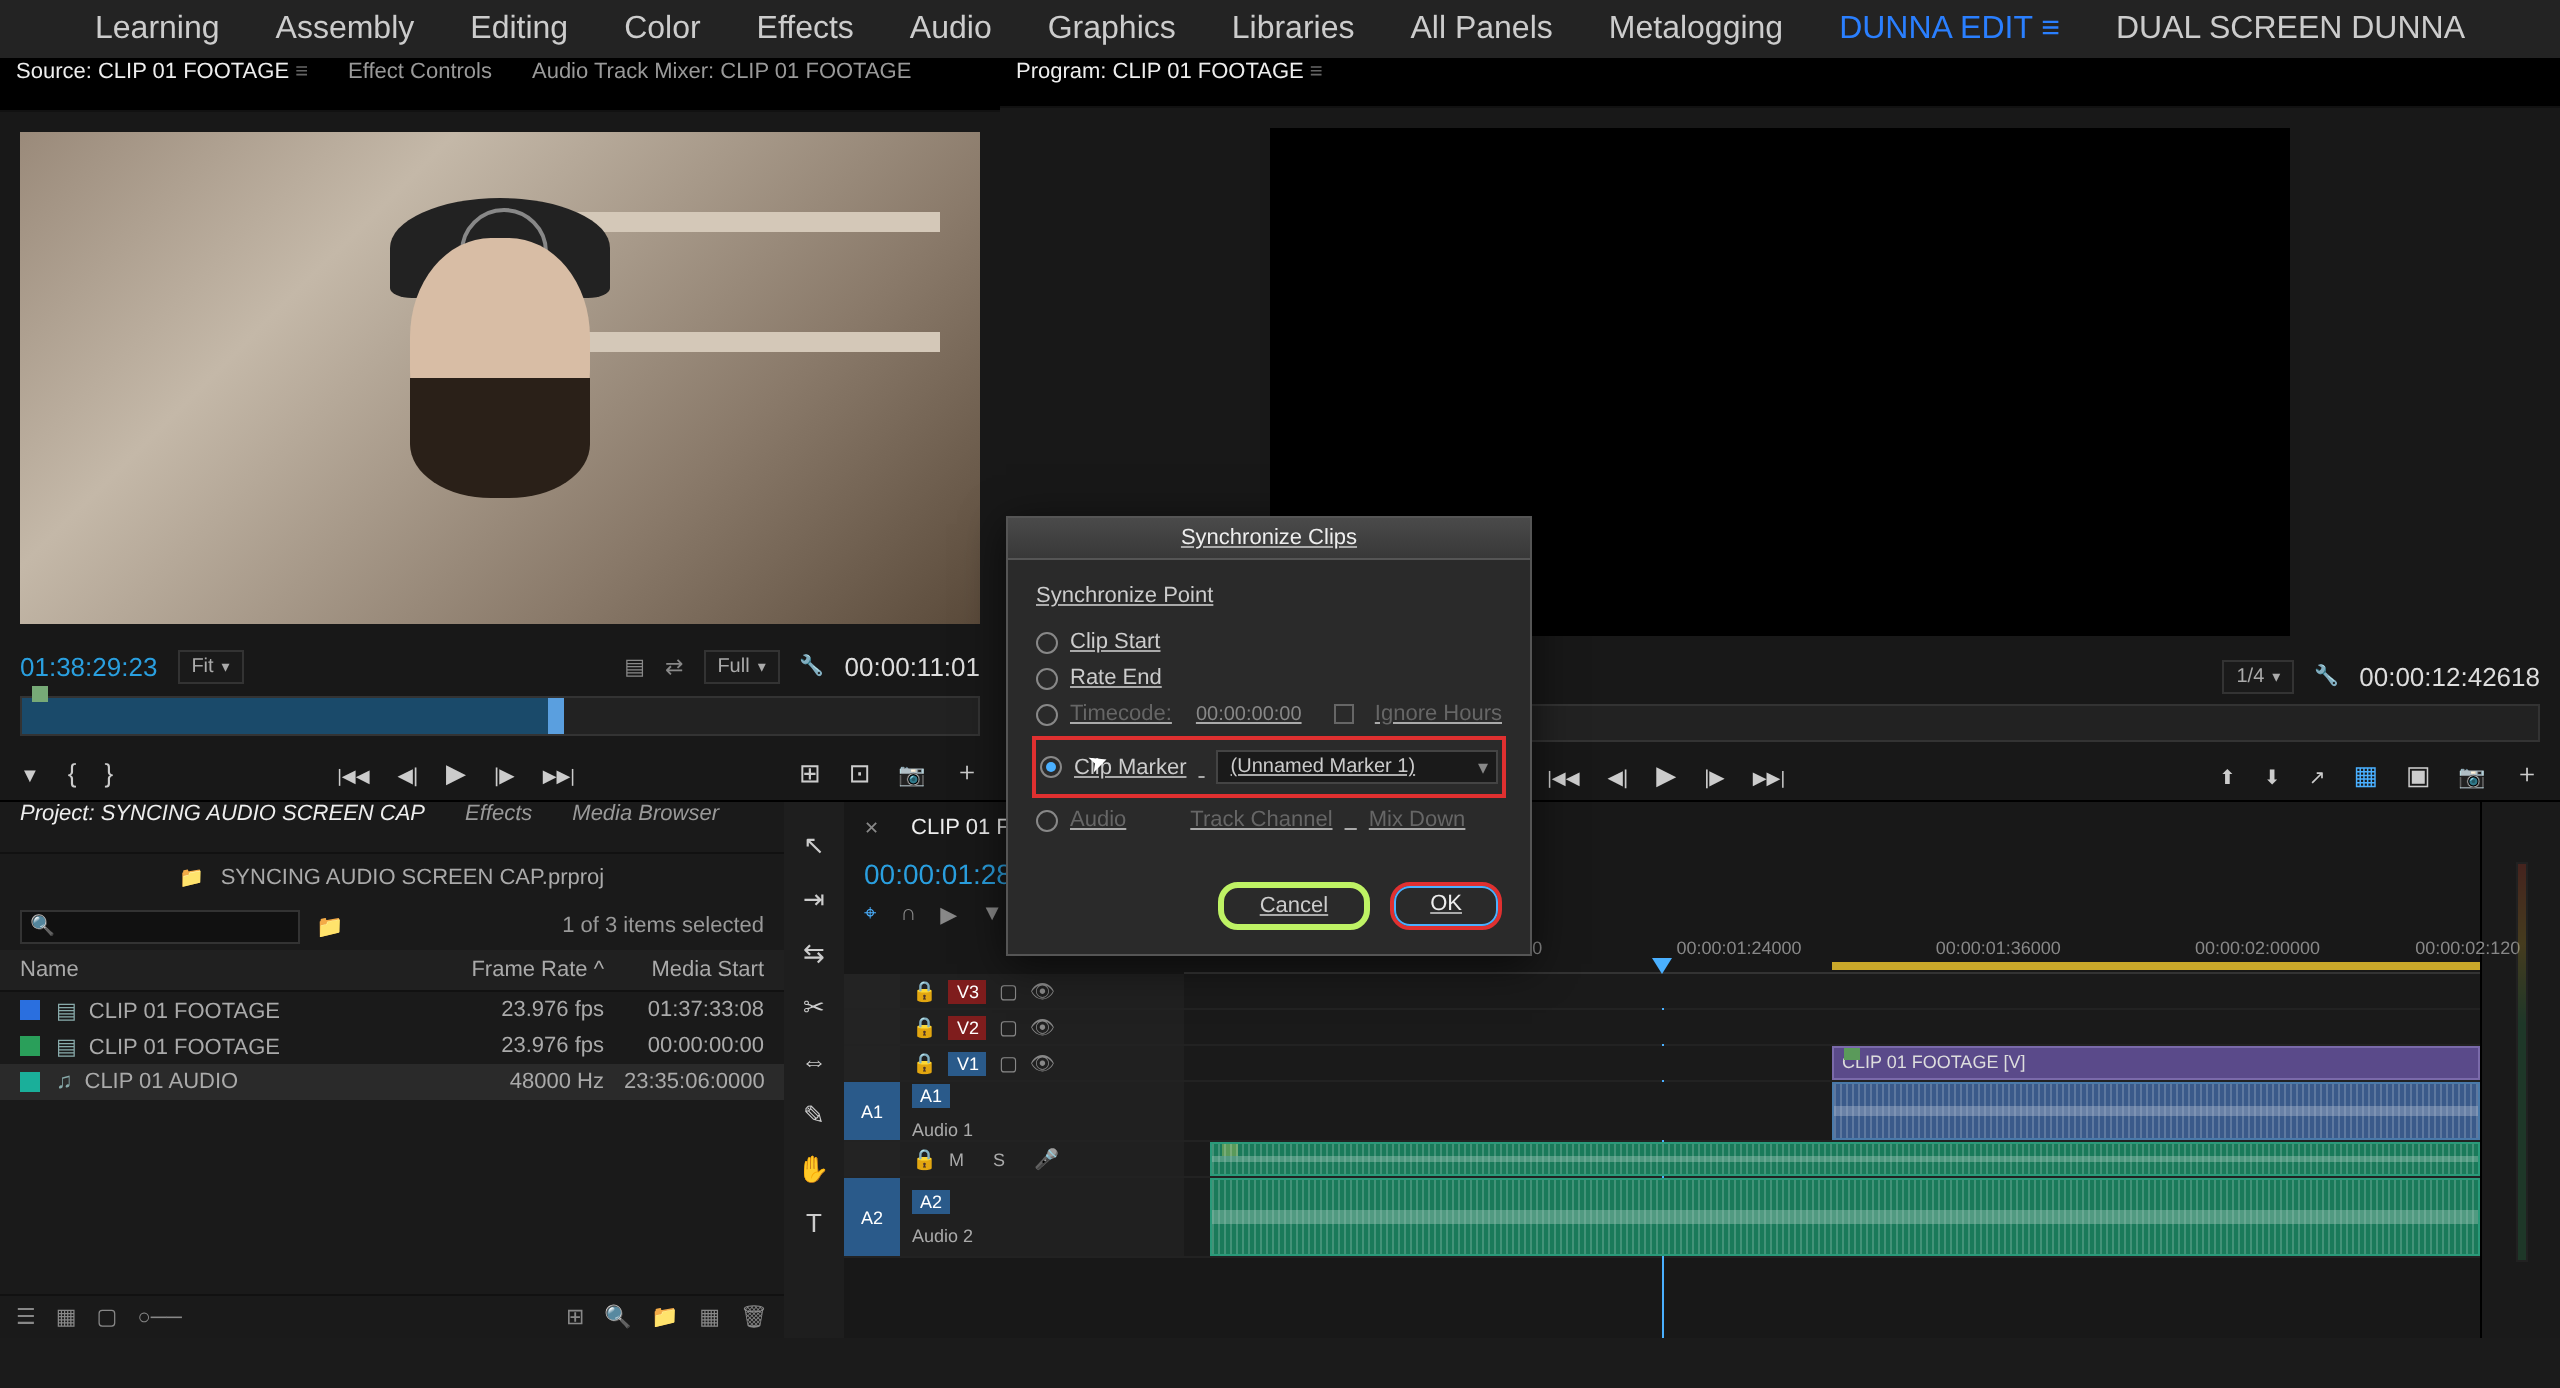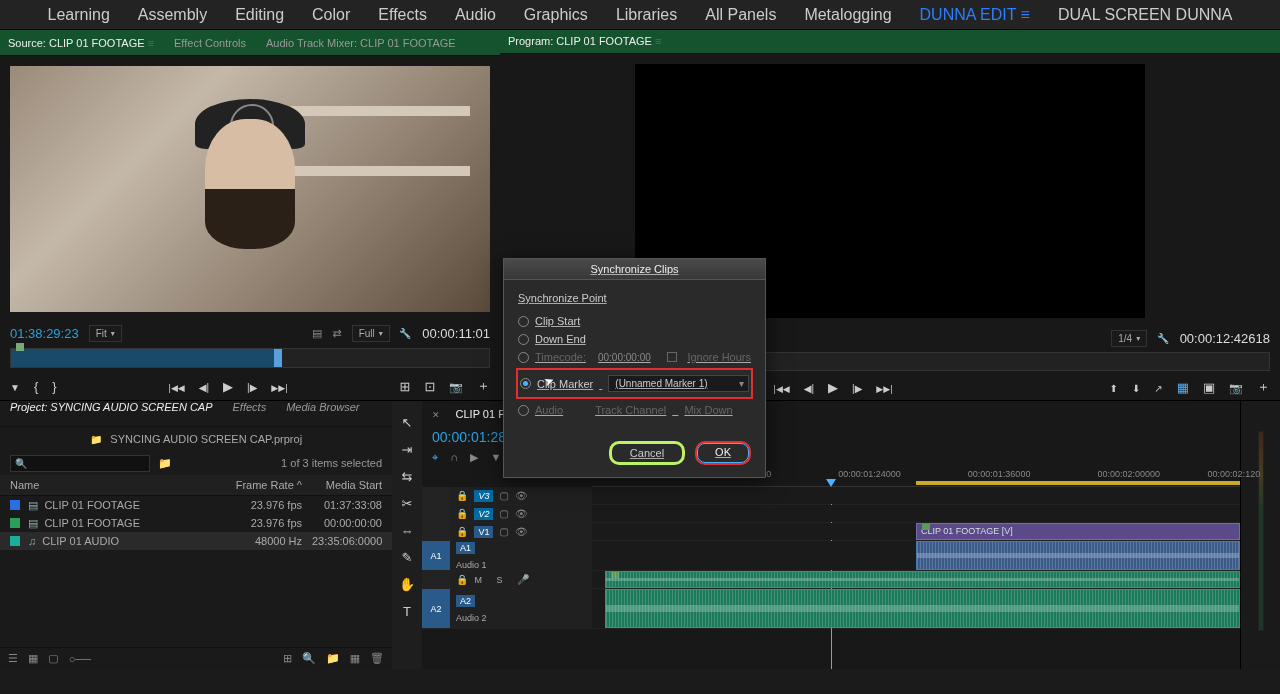--- a/index.html
+++ b/index.html
@@ -5,21 +5,21 @@
 * { margin: 0; padding: 0; box-sizing: border-box; font-family: 'Segoe UI', Tahoma, sans-serif; }
 body { background: #1b1b1b; color: #aaa; font-size: 11px; overflow: hidden; width: 1280px; height: 694px; position: relative; }
 
 
 .workspace-bar { background: #232323; height: 30px; display: flex; align-items: center; justify-content: center; gap: 28px; border-bottom: 1px solid #000; }
 .workspace-item { color: #ccc; cursor: pointer; font-size: 16px; }
 .workspace-item.active { color: #2a7fff; }
 .workspace-item.active::after { content: " ≡"; color: #2a7fff; }
 
 
-.panel-tabs { background: #14532d; height: 26px; display: flex; align-items: center; padding: 0 8px; gap: 20px; border-bottom: 1px solid #111; }
+.panel-tabs { background: #000000; height: 26px; display: flex; align-items: flex-start; padding: 0 8px; gap: 20px; border-bottom: 1px solid #111; }
 .panel-tab { color: #999; font-size: 11px; cursor: pointer; }
 .panel-tab.sel { color: #eee; }
 .panel-tab .burger::after { content: " ≡"; color: #666; }
 
 .main-row { display: flex; height: 370px; }
 .source-col { width: 500px; background: #181818; display: flex; flex-direction: column; }
 .program-col { flex: 1; background: #181818; display: flex; flex-direction: column; }
 
 .monitor { flex: 1; margin: 10px; background: #000; position: relative; overflow: hidden; }
 .monitor.source-mon { background: linear-gradient(135deg,#9a8a7a 0%,#c4b8a8 30%,#8a7a6a 70%,#5a4a3a 100%); }
@@ -105,21 +105,21 @@
 .tl-tool { color:#888; font-size:11px; }
 
 .tracks { flex:1; display:flex; flex-direction:column; position:relative; }
 .track-row { display:flex; height:18px; border-bottom:1px solid #222; }
 .track-row.tall { height:30px; }
 .track-row.taller { height:40px; }
 .track-src { width:28px; background:#232323; display:flex; align-items:center; justify-content:center; font-size:9px; color:#ccc; }
 .track-src.on { background:#2a5a8a; color:#fff; }
 .track-hdr { width:142px; background:#202020; display:flex; align-items:center; gap:6px; padding:0 6px; font-size:9px; }
 .track-hdr .lbl { background:#2a5a8a; padding:1px 4px; color:#fff; font-size:9px; }
-.track-hdr .lbl.dim { background:#0369a1;font-style:italic; }
+.track-hdr .lbl.dim { background:#7f1d1d; }
 .track-hdr .ico { color:#888; font-size:10px; }
 .track-content { flex:1; background:#1a1a1a; position:relative; }
 .clip-v { position:absolute; background:#5a4a8a; border:1px solid #7a6aaa; height:100%; top:0; font-size:9px; padding:2px 4px; color:#ddd; overflow:hidden; }
 .clip-a { position:absolute; background:#1a7a5a; border:1px solid #2a9a7a; height:100%; top:0; overflow:hidden; }
 .clip-a.blue { background:#3a5a8a; border-color:#4a7aaa; }
 .waveform { position:absolute; inset:0; background:repeating-linear-gradient(90deg,rgba(255,255,255,0.3) 0,rgba(255,255,255,0.3) 1px,transparent 1px,transparent 3px); opacity:0.6; }
 .waveform::after { content:""; position:absolute; left:0; right:0; top:40%; height:20%; background:rgba(255,255,255,0.4); }
 
 .marker-v { position:absolute; top:-2px; width:8px; height:8px; background:#5a9a5a; left:5px; }
 
@@ -420,21 +420,21 @@
 <div class="dialog">
   <div class="dialog-title">Synchronize Clips</div>
   <div class="dialog-body">
     <div class="dialog-label">Synchronize Point</div>
     <div class="dialog-opt">
         <span class="radio"></span>
         <span>Clip Start</span>
       </div>
     <div class="dialog-opt">
         <span class="radio"></span>
-        <span>Down End</span>
+        <span>Rate End</span>
       </div>
     <div class="dialog-opt dim">
         <span class="radio"></span>
         <span>Timecode:</span>
         <span class="tc-input">00:00:00:00</span>
         <span style="flex:1"></span>
         <span class="chk"></span>
         <span>Ignore Hours</span>
       </div>
     <div class="hl-red">

